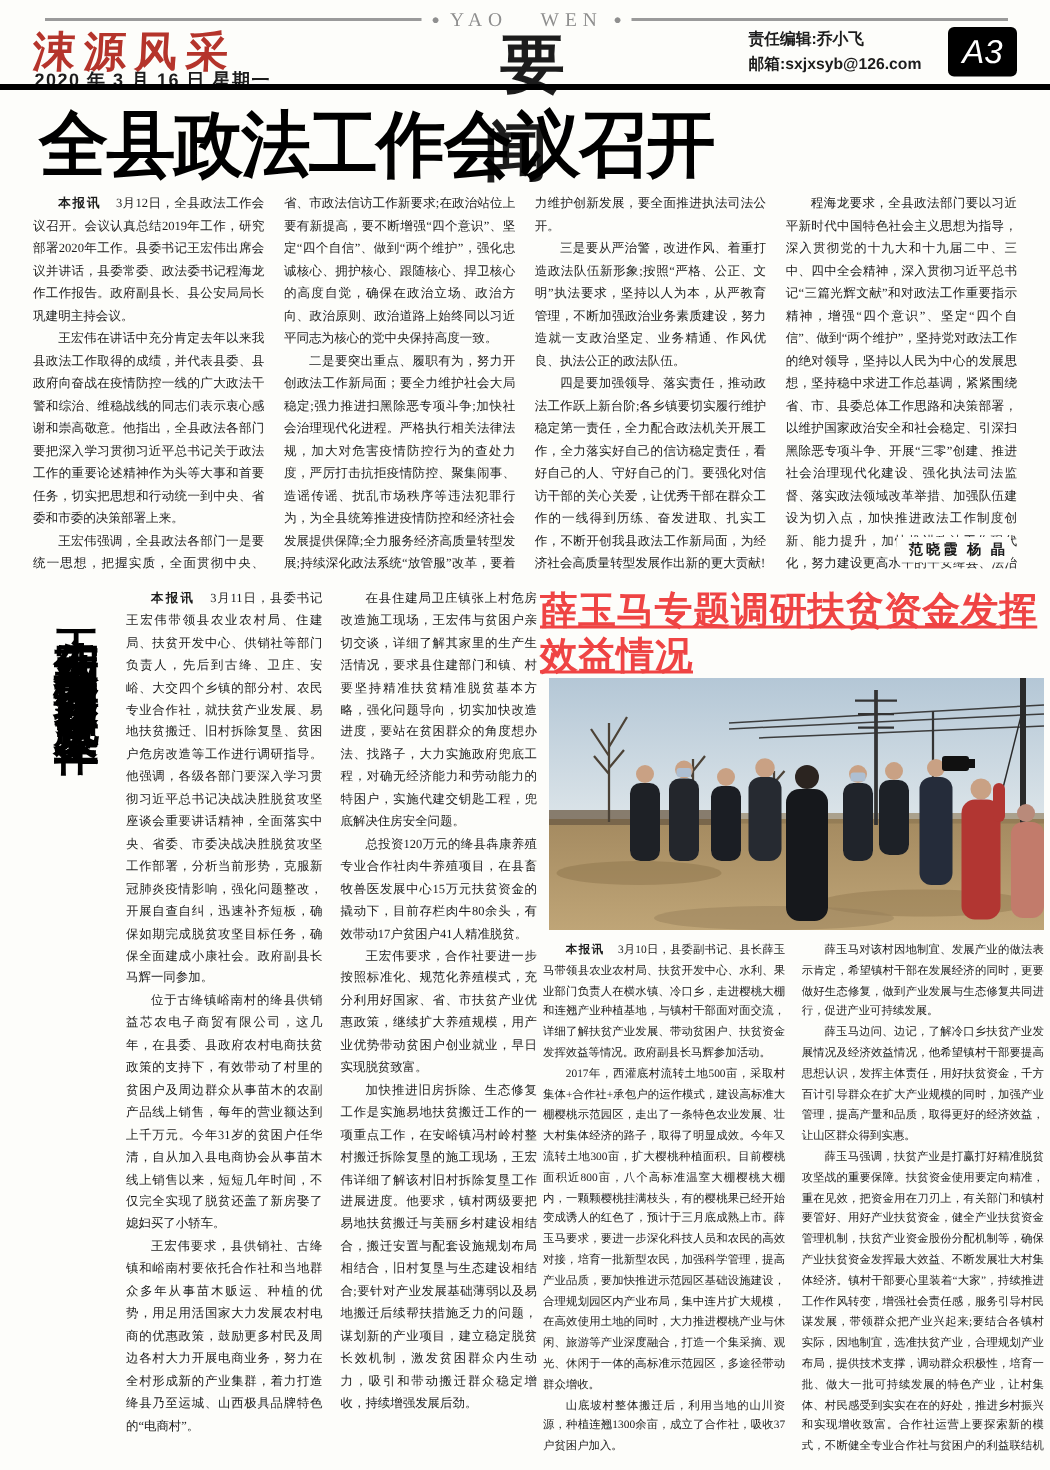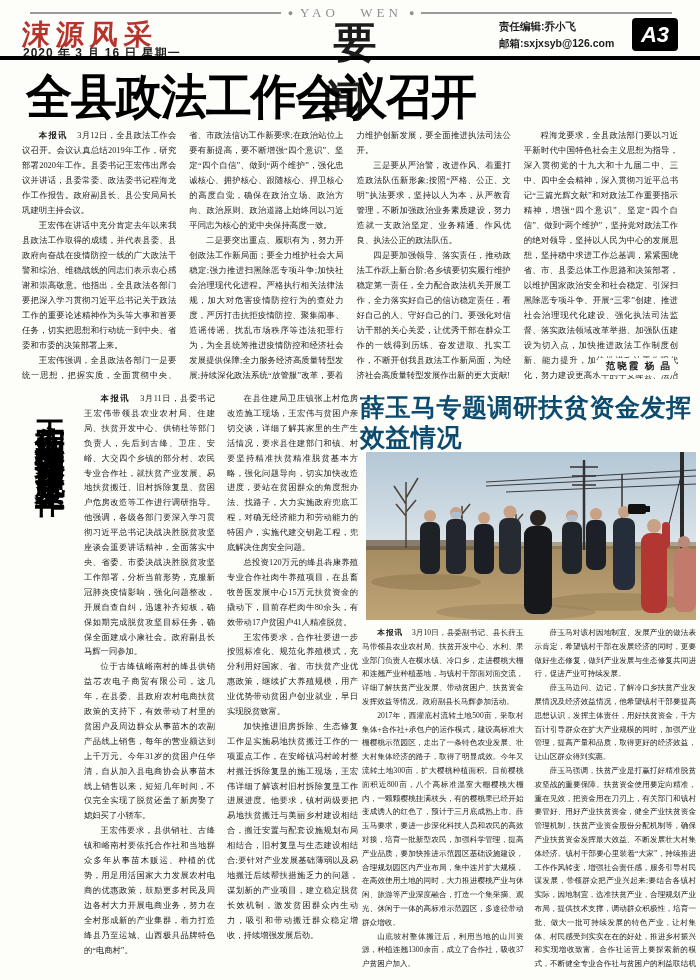--- a/index.html
+++ b/index.html
@@ -17,21 +17,21 @@
         transform:skewX(-3deg);}
   .masthead-date{position:absolute;left:23px;top:45px;font-size:12px;font-weight:bold;
         letter-spacing:1px;font-family:"Liberation Sans",sans-serif;}
   .section-name{position:absolute;left:300px;top:14px;width:110px;text-align:center;
         font-size:43px;font-weight:bold;letter-spacing:22px;text-indent:22px;
         font-family:"Liberation Serif",serif;}
   .editor-block{position:absolute;left:499px;top:18px;font-size:10.5px;font-weight:bold;
         line-height:17px;font-family:"Liberation Sans",sans-serif;}
   .page-num{position:absolute;left:632px;top:18px;width:46px;height:33px;background:#000;
         color:#fff;border-radius:4px;display:flex;align-items:center;justify-content:center;
-        font-size:22px;font-style:italic;font-weight:bold;
+        font-size:22px;font-style:italic;font-weight:normal;
         font-family:"Liberation Sans",sans-serif;}
   .thick-rule{position:absolute;left:0;right:0;top:56px;height:4px;background:#000;}
   
   .main-headline{position:absolute;left:26px;top:66px;margin:0;font-size:46px;
         font-weight:900;letter-spacing:-1px;color:#000;
         font-family:"Liberation Sans","DejaVu Sans",sans-serif;transform:scaleY(1.04);}
   
   .cols p{margin:0;text-indent:2em;text-align:justify;}
   .cols p b{letter-spacing:1px;}
   .cols{overflow:hidden;column-fill:auto;}
@@ -42,22 +42,22 @@
         font-weight:bold;letter-spacing:2px;background:#fdfdfa;padding:2px 2px 2px 8px;}
   
   .v-headline{position:absolute;left:20px;top:396px;height:578px;width:60px;
         writing-mode:vertical-rl;text-orientation:upright;font-size:30px;font-weight:900;
         letter-spacing:4px;line-height:60px;
         font-family:"Liberation Sans","DejaVu Sans",sans-serif;color:#000;}
   .left-cols{position:absolute;left:84px;top:392px;width:274px;height:584px;
         column-count:2;column-gap:12px;font-size:8.3px;line-height:14.9px;}
   
   .mid-headline{position:absolute;left:360px;top:392px;width:332px;margin:0;font-size:25px;
-        font-weight:900;line-height:30px;letter-spacing:0.5px;color:#0c4a6e;
-        font-family:"Liberation Sans","DejaVu Sans",sans-serif;}
+        font-weight:900;line-height:30px;letter-spacing:0.5px;color:#ef4444;
+        font-family:"Liberation Sans","DejaVu Sans",sans-serif;text-decoration:underline;}
   .photo-frame{position:absolute;left:366px;top:452px;width:330px;height:168px;
         background:#cfd8de;overflow:hidden;}
   .mid-cols{position:absolute;left:362px;top:626px;width:334px;height:350px;
         column-count:2;column-gap:11px;font-size:7.6px;line-height:13.8px;}
 </style>
 </head>
 <body>
 
 <div class="page">
 

